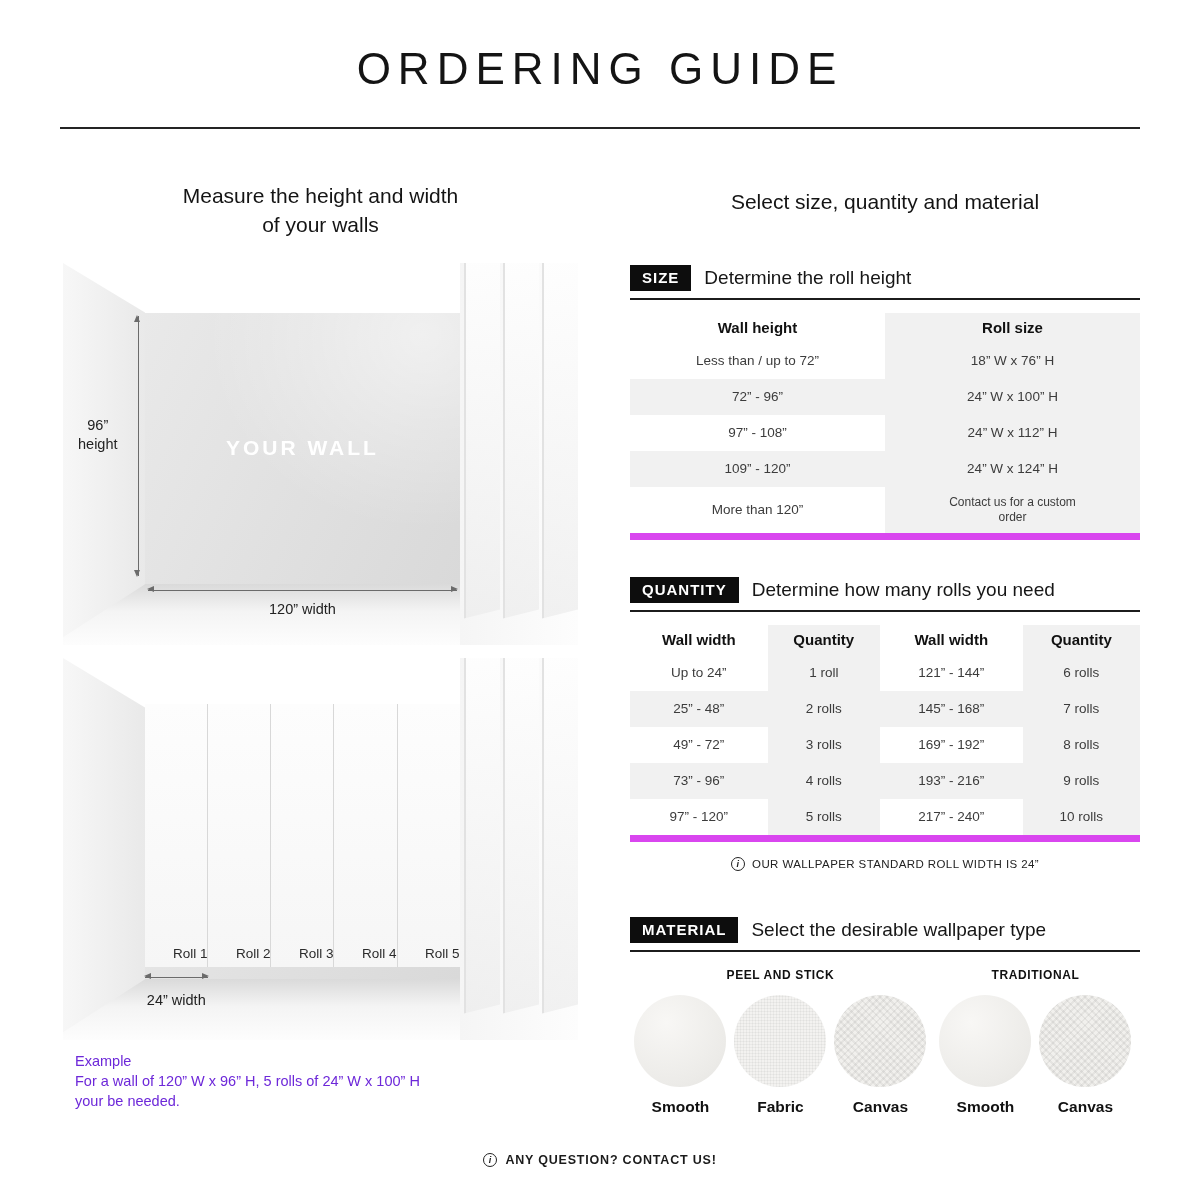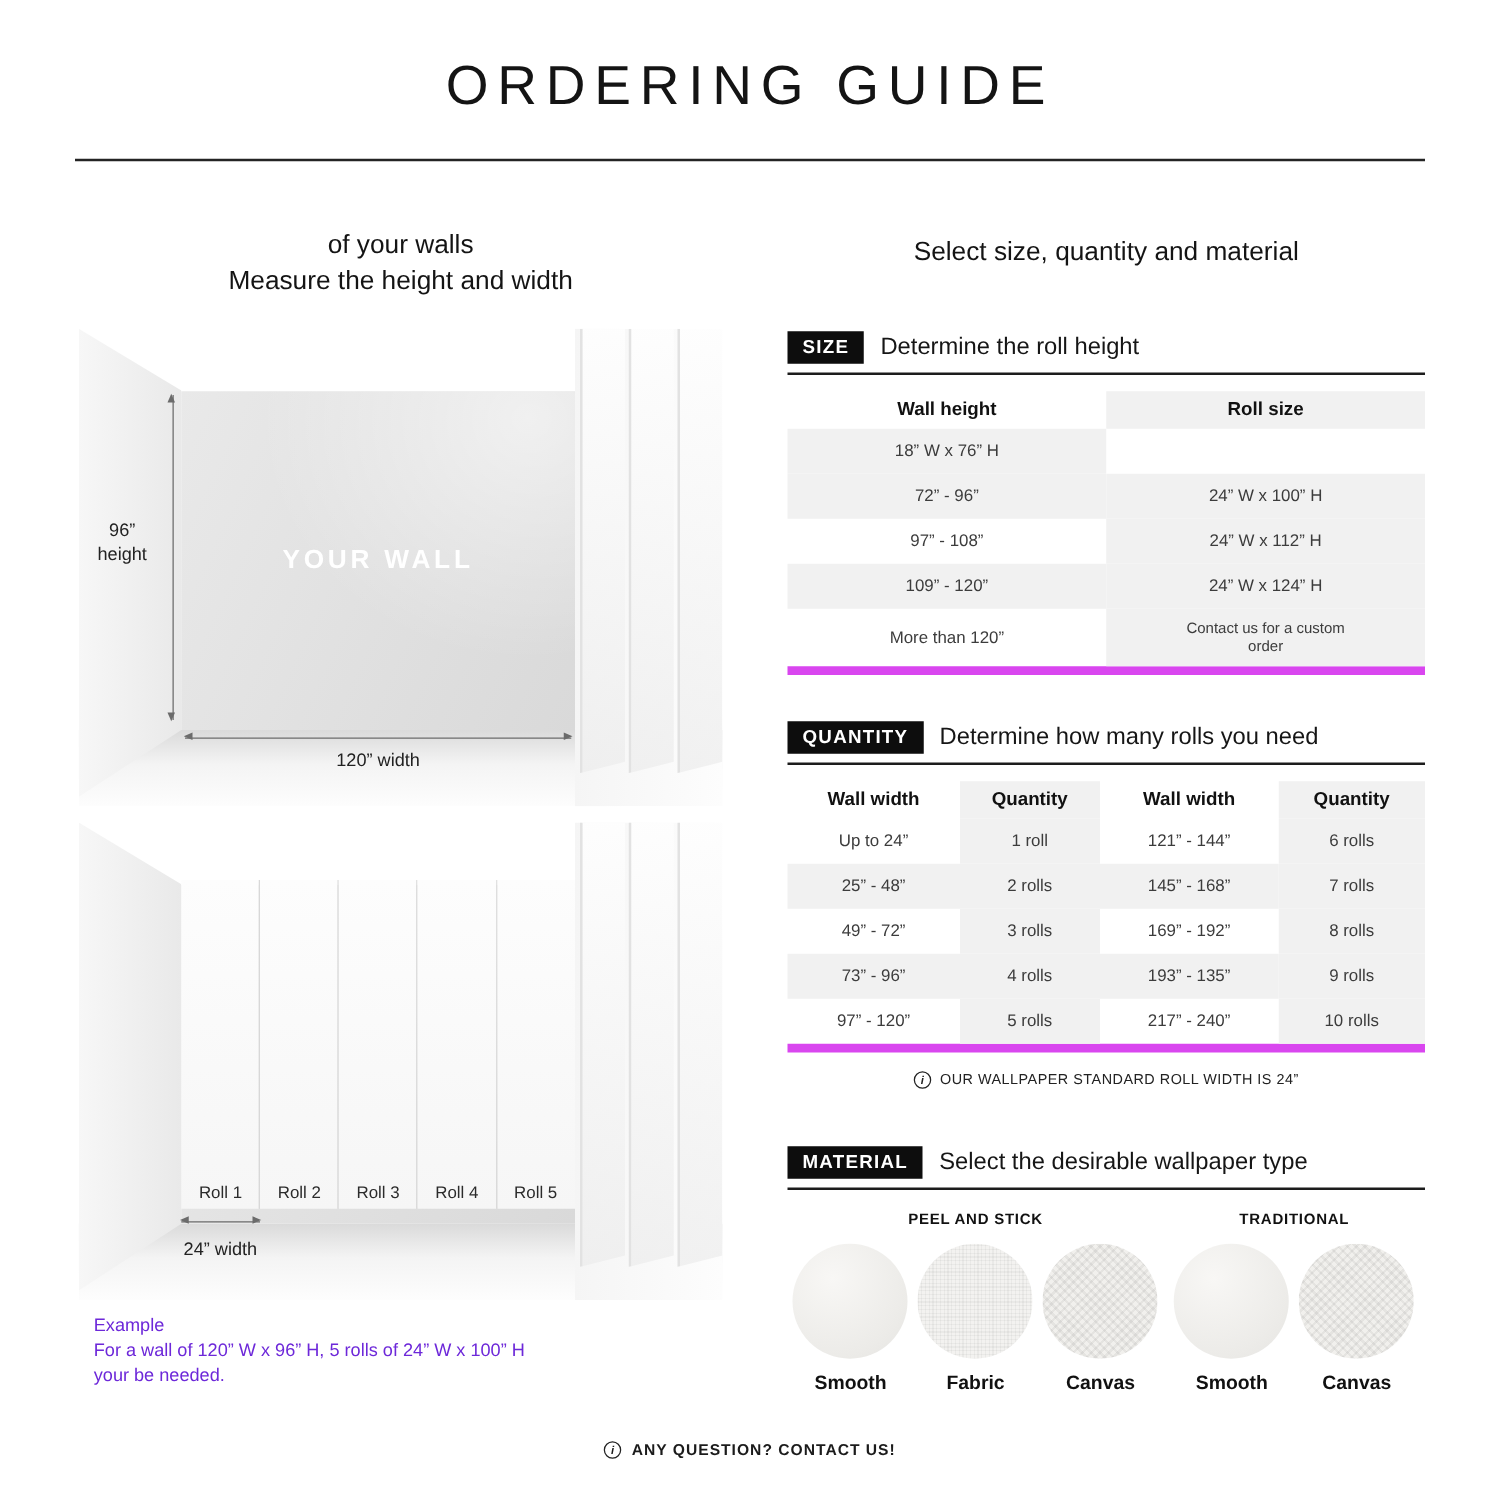--- a/index.html
+++ b/index.html
@@ -38,21 +38,21 @@
     background:linear-gradient(to bottom,rgba(255,255,255,0.95),rgba(236,236,236,0.7)); }
   .pane-1 { left:4%; } .pane-2 { left:37%; } .pane-3 { left:70%; }
 
   .wall-text { position:absolute; inset:0; display:flex; align-items:center; justify-content:center;
     color:#fff; font-weight:700; font-size:21px; letter-spacing:3px; z-index:2; }
 
   
   .panels { position:absolute; left:16%; top:12%; width:61%; height:69%; display:flex; z-index:2; }
   .panel { position:relative; flex:1; background:linear-gradient(180deg,#fdfdfd,#f6f6f6); border-right:1px solid #d8d8d8; }
   .panel:last-child { border-right:none; }
-  .roll-label { position:absolute; bottom:6px; left:0; width:100%; text-align:center;
+  .roll-label { position:absolute; bottom:6px; left:0; width:100%; text-align:right;
     font-size:13.5px; color:#2b2b2b; }
 
   
   .dim-v { position:absolute; width:1px; background:#6b6b6b; z-index:3; }
   .dim-v::before { content:""; position:absolute; top:-1px; left:-3.5px;
     border-left:3.5px solid transparent; border-right:3.5px solid transparent; border-bottom:7px solid #6b6b6b; }
   .dim-v::after { content:""; position:absolute; bottom:-1px; left:-3.5px;
     border-left:3.5px solid transparent; border-right:3.5px solid transparent; border-top:7px solid #6b6b6b; }
   .dim-h { position:absolute; height:1px; background:#6b6b6b; z-index:3; }
   .dim-h::before { content:""; position:absolute; left:-1px; top:-3.5px;
@@ -130,22 +130,22 @@
 </style>
 </head>
 <body>
 
 <div class="page">
 
   <h1 class="page-title">ORDERING GUIDE</h1>
   <div class="title-rule"></div>
 
   <h2 class="col-heading left-heading">
+    <span>Measure the height and width</span>
     <span>of your walls</span>
-    <span>Measure the height and width</span>
   </h2>
 
   <div class="room room-1">
     <div class="rw-floor"></div>
     <div class="rw-left"></div>
     <div class="rw-back">
       <span class="wall-text">YOUR WALL</span>
     </div>
     <div class="rw-window">
       <div class="pane pane-1"></div>
@@ -204,20 +204,21 @@
       <span class="badge">SIZE</span>
       <span class="subtitle">Determine the roll height</span>
     </div>
     <div class="section-rule"></div>
     <div class="tbl tbl-size">
       <div class="thead">
         <div class="hcell">Wall height</div>
         <div class="hcell shade">Roll size</div>
       </div>
       <div class="trow">
+        <div class="cell">Less than / up to 72”</div>
         <div class="cell shade">18” W x 76” H</div>
       </div>
       <div class="trow">
         <div class="cell">72” - 96”</div>
         <div class="cell shade">24” W x 100” H</div>
       </div>
       <div class="trow">
         <div class="cell">97” - 108”</div>
         <div class="cell shade">24” W x 112” H</div>
       </div>
@@ -261,21 +262,21 @@
       </div>
       <div class="trow">
         <div class="cell">49” - 72”</div>
         <div class="cell shade">3 rolls</div>
         <div class="cell">169” - 192”</div>
         <div class="cell shade">8 rolls</div>
       </div>
       <div class="trow">
         <div class="cell">73” - 96”</div>
         <div class="cell shade">4 rolls</div>
-        <div class="cell">193” - 135”</div>
+        <div class="cell">193” - 216”</div>
         <div class="cell shade">9 rolls</div>
       </div>
       <div class="trow">
         <div class="cell">97” - 120”</div>
         <div class="cell shade">5 rolls</div>
         <div class="cell">217” - 240”</div>
         <div class="cell shade">10 rolls</div>
       </div>
     </div>
     <div class="table-note">

